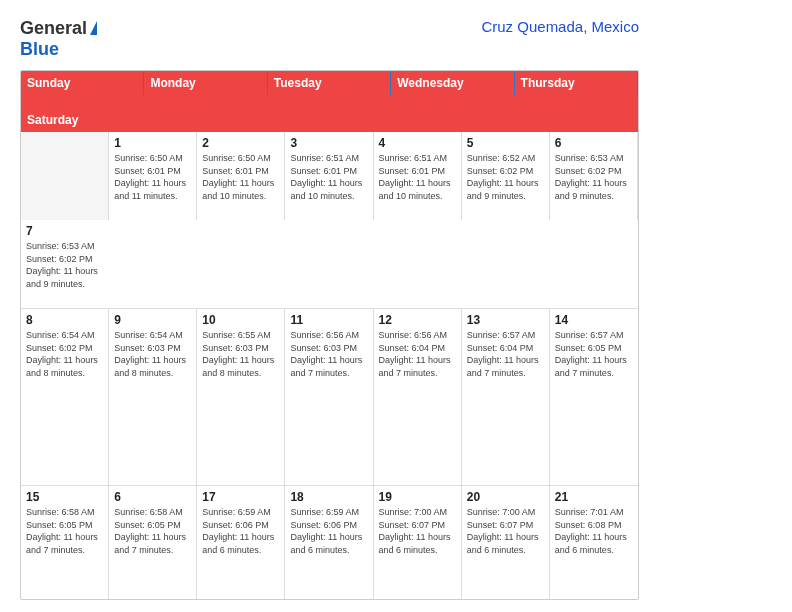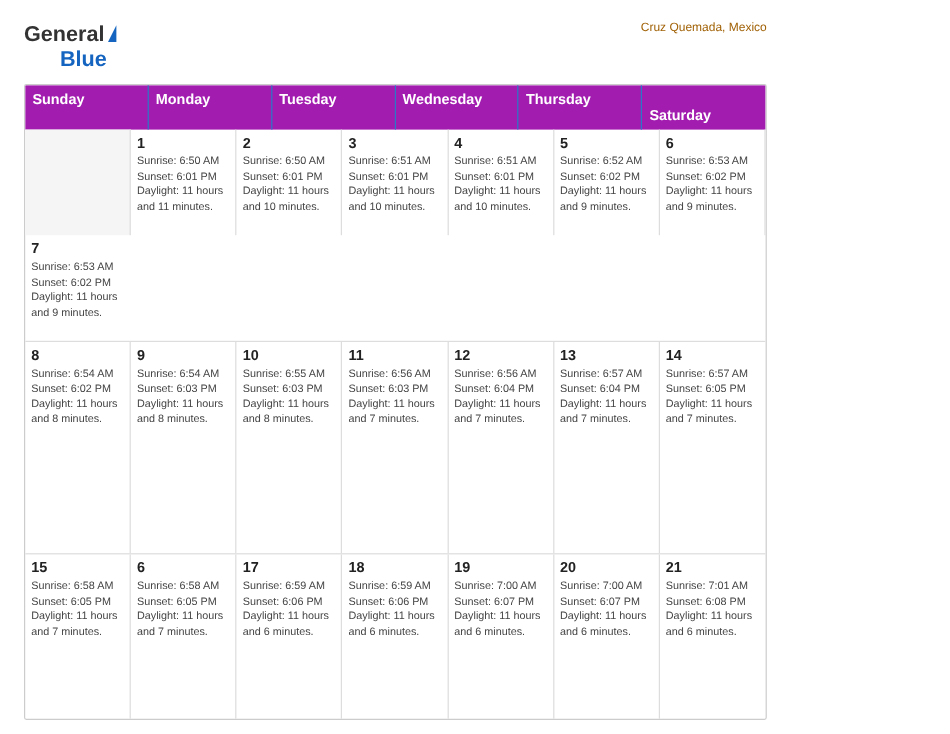--- a/index.html
+++ b/index.html
@@ -33,34 +33,34 @@
       align-items: center;
     }
     .title-block { text-align: right; }
     .title-block h1 {
       font-size: 32px;
       font-weight: bold;
       color: #222;
       line-height: 1.1;
     }
     .title-block h2 {
-      font-size: 10px;
-      color: #a16207;
+      font-size: 15px;
+      color: #1d4ed8;
       font-weight: normal;
     }
     .calendar {
       flex: 1;
       border: 1px solid #ccc;
       border-radius: 2px;
       overflow: hidden;
     }
     .cal-header {
       display: grid;
-      grid-template-columns: repeat(6, 1fr);
-      background: #a21caf;
+      grid-template-columns: repeat(5, 1fr);
+      background: #ef4444;
     }
     .cal-header-cell {
       color: #fff;
       font-weight: bold;
       font-size: 12px;
       padding: 5px 6px;
       text-align: left;
       border-right: 1px solid #2979c7;
     }
     .cal-header-cell:last-child { border-right: none; margin-top: 13px; }
@@ -100,21 +100,21 @@
 <body>
 
 <div class="page">
   <div class="header">
     <div class="logo">
       <div class="logo-line">
         <span style="font-size:18px;font-weight:bold;color:#333;">General</span>
         <span style="display:inline-block;width:0;height:0;border-left:7px solid transparent;border-right:0px solid transparent;border-bottom:14px solid #1565c0;margin-left:3px;margin-top:-2px;"></span>
       </div>
       <div>
-        <span style="font-size:18px;font-weight:bold;color:#1565c0;margin-left:30px;">Blue</span>
+        <span style="font-size:18px;font-weight:bold;color:#1565c0;">Blue</span>
       </div>
     </div>
     <div class="title-block">
       <h2>Cruz Quemada, Mexico</h2>
     </div>
   </div>
 
   <div class="calendar">
     <div class="cal-header">
     <div class="cal-header-cell">Sunday</div>

